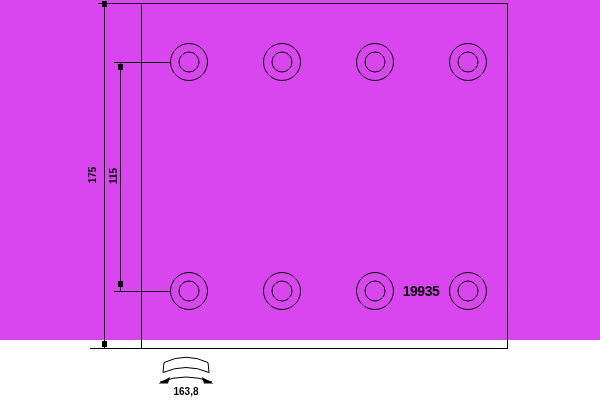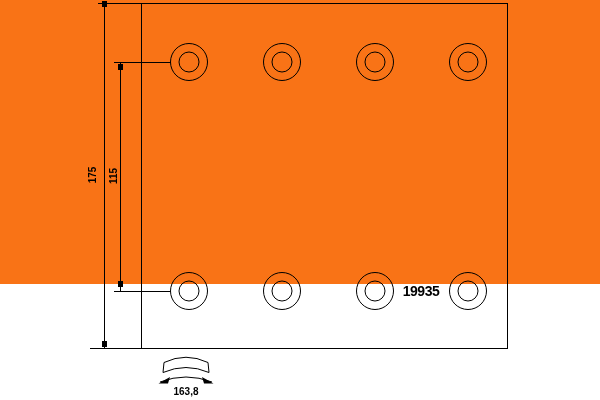--- a/index.html
+++ b/index.html
@@ -7,22 +7,22 @@
     padding: 0;
     background: #ffffff;
     width: 600px;
     height: 400px;
     overflow: hidden;
     font-family: "Liberation Sans", sans-serif;
   }
   .canvas-wrap {
     position: relative;
     width: 600px;
-    height: 284px;
-    background: #f97316;
+    height: 340px;
+    background: #d946ef;
   }
   svg {
     display: block;
   }
   .thin-line {
     stroke: #000000;
     stroke-width: 1;
     fill: none;
     shape-rendering: crispEdges;
   }

